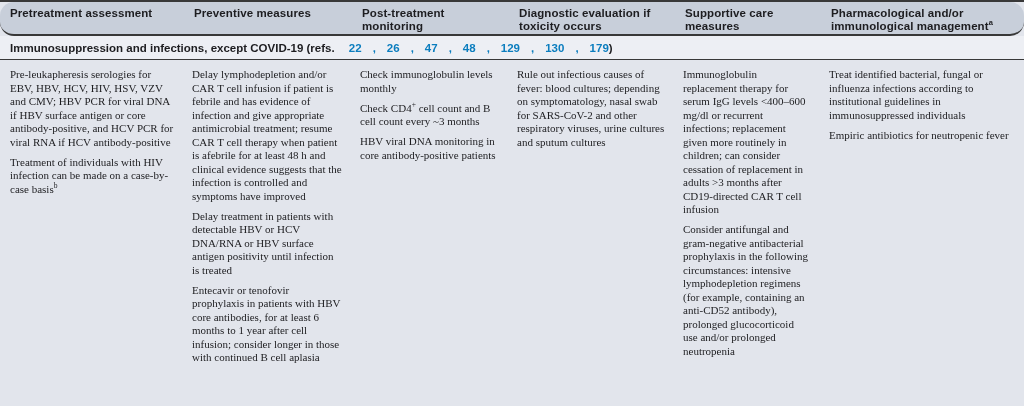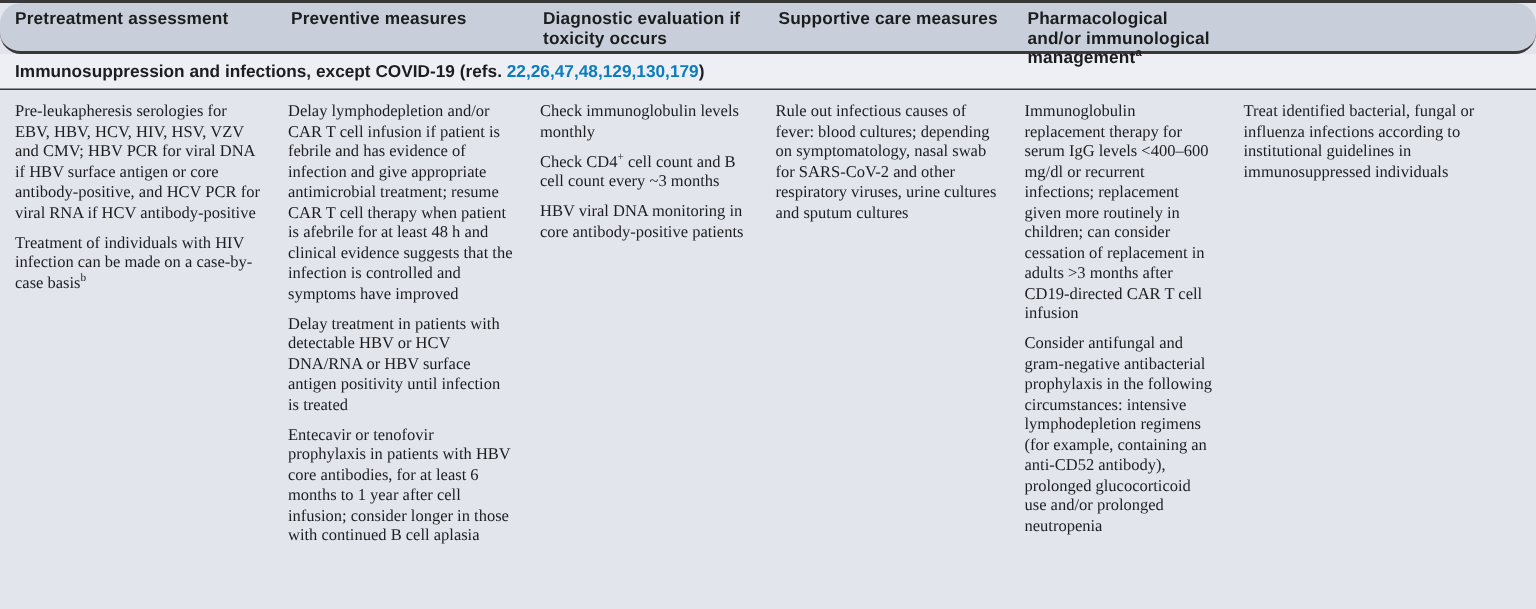--- a/index.html
+++ b/index.html
@@ -27,21 +27,21 @@
   }
   .header-row .th:first-child{padding-left:10px;}
 
   .section-row{
     height:24px;display:flex;align-items:center;
     background:var(--section-bg,#edeff4);
     border-bottom:1.5px solid var(--rule,#383838);
     font-weight:bold;font-size:11.5px;
     padding-left:10px;white-space:pre;
   }
-  .section-row .ref{color:var(--ref-blue,#0b7dbe);}
+  .section-row .ref{color:var(--ref-blue,#0b7dbe);margin-left:11px;}
 
   .body-row{
     display:grid;
     grid-template-columns:188px 168px 157px 166px 146px 199px;
     height:344px;overflow:hidden;
   }
   .td{
     font-size:11px;line-height:13.5px;
     padding:8px 14px 0 4px;
     font-family:Liberation Serif, serif;
@@ -50,20 +50,21 @@
   .td p{margin:0 0 6.5px 0;}
   sup{font-size:7.5px;line-height:0;vertical-align:super;}
 </style>
 </head>
 <body>
 
 <div class="table">
   <div class="header-row" id="header-row">
       <div class="th"><span>Pretreatment assessment</span></div>
       <div class="th"><span>Preventive measures</span></div>
+      <div class="th"><span>Post-treatment monitoring</span></div>
       <div class="th"><span>Diagnostic evaluation if toxicity occurs</span></div>
       <div class="th"><span>Supportive care measures</span></div>
       <div class="th"><span>Pharmacological and/or immunological management</span><sup>a</sup></div>
     </div>
   <div class="section-row" id="section-row">
     <span>Immunosuppression and infections, except COVID-19 (refs. </span><span id="section-refs"><span class="ref">22</span><span class="ref">,</span><span class="ref">26</span><span class="ref">,</span><span class="ref">47</span><span class="ref">,</span><span class="ref">48</span><span class="ref">,</span><span class="ref">129</span><span class="ref">,</span><span class="ref">130</span><span class="ref">,</span><span class="ref">179</span></span><span>)</span>
   </div>
   <div class="body-row" id="body-row">
       <div class="td">
         <p><span>Pre-leukapheresis serologies for EBV, HBV, HCV, HIV, HSV, VZV and CMV; HBV PCR for viral DNA if HBV surface antigen or core antibody-positive, and HCV PCR for viral RNA if HCV antibody-positive</span></p>
@@ -81,15 +82,16 @@
       </div>
       <div class="td">
         <p><span>Rule out infectious causes of fever: blood cultures; depending on symptomatology, nasal swab for SARS-CoV-2 and other respiratory viruses, urine cultures and sputum cultures</span></p>
       </div>
       <div class="td">
         <p><span>Immunoglobulin replacement therapy for serum IgG levels &lt;400–600 mg/dl or recurrent infections; replacement given more routinely in children; can consider cessation of replacement in adults &gt;3 months after CD19-directed CAR T cell infusion</span></p>
         <p><span>Consider antifungal and gram-negative antibacterial prophylaxis in the following circumstances: intensive lymphodepletion regimens (for example, containing an anti-CD52 antibody), prolonged glucocorticoid use and/or prolonged neutropenia</span></p>
       </div>
       <div class="td">
         <p><span>Treat identified bacterial, fungal or influenza infections according to institutional guidelines in immunosuppressed individuals</span></p>
+        <p><span>Empiric antibiotics for neutropenic fever</span></p>
       </div>
     </div>
 </div>
 
 </body></html>

